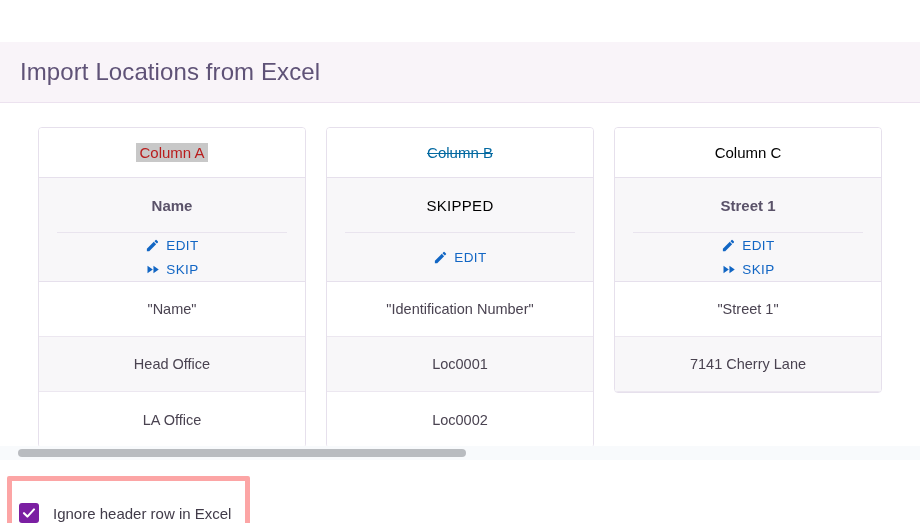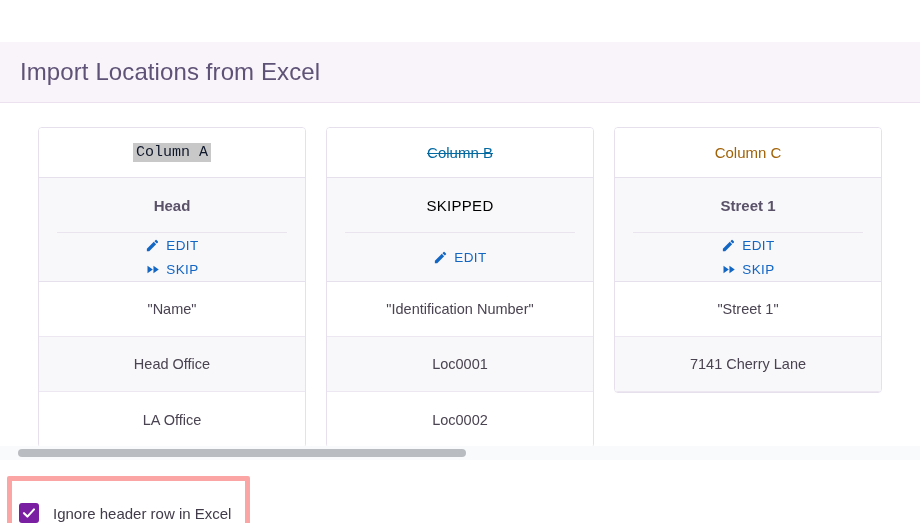--- a/index.html
+++ b/index.html
@@ -66,27 +66,26 @@
   .col-head {
     height: 50px;
     display: flex;
     align-items: center;
     justify-content: center;
     background: #ffffff;
     border-bottom: 1px solid #e6e0ec;
   }
   .col-head-text {
     font-size: 15px;
-    color: #a16207;
+    color: #000000;
     padding: 1px 3px;
   }
   .col-head-text.selected {
     background: #c8c8c8;
-    color: #0f172a;
-    font-family: Liberation Mono, monospace;
+    color: #b91c1c;
   }
   .col-head-text.struck {
     text-decoration: line-through;
     text-decoration-thickness: 1px;
     color: #0369a1;
   }
 
   
   .col-map {
     background: #f8f7f9;
@@ -214,21 +213,21 @@
     <div class="page-title">Import Locations from Excel</div>
   </div>
 
   <div class="columns-viewport">
     <div class="columns-row" id="columns-row">
         <div class="column-card">
           <div class="col-head">
             <span class="col-head-text selected">Column A</span>
           </div>
           <div class="col-map">
-            <div class="map-target">Head</div>
+            <div class="map-target">Name</div>
             <div class="map-divider"></div>
             <div class="map-actions">
               <button class="action-btn">
                 <svg width="15" height="15" viewBox="0 0 24 24">
                   <path fill="#1266c4" d="M3 17.25V21h3.75L17.81 9.94l-3.75-3.75L3 17.25zM20.71 7.04a1 1 0 000-1.41l-2.34-2.34a1 1 0 00-1.41 0l-1.83 1.83 3.75 3.75 1.83-1.83z"></path>
                 </svg>
                 <span>EDIT</span>
               </button>
               <button class="action-btn">
                 <svg width="15" height="15" viewBox="0 0 24 24">

